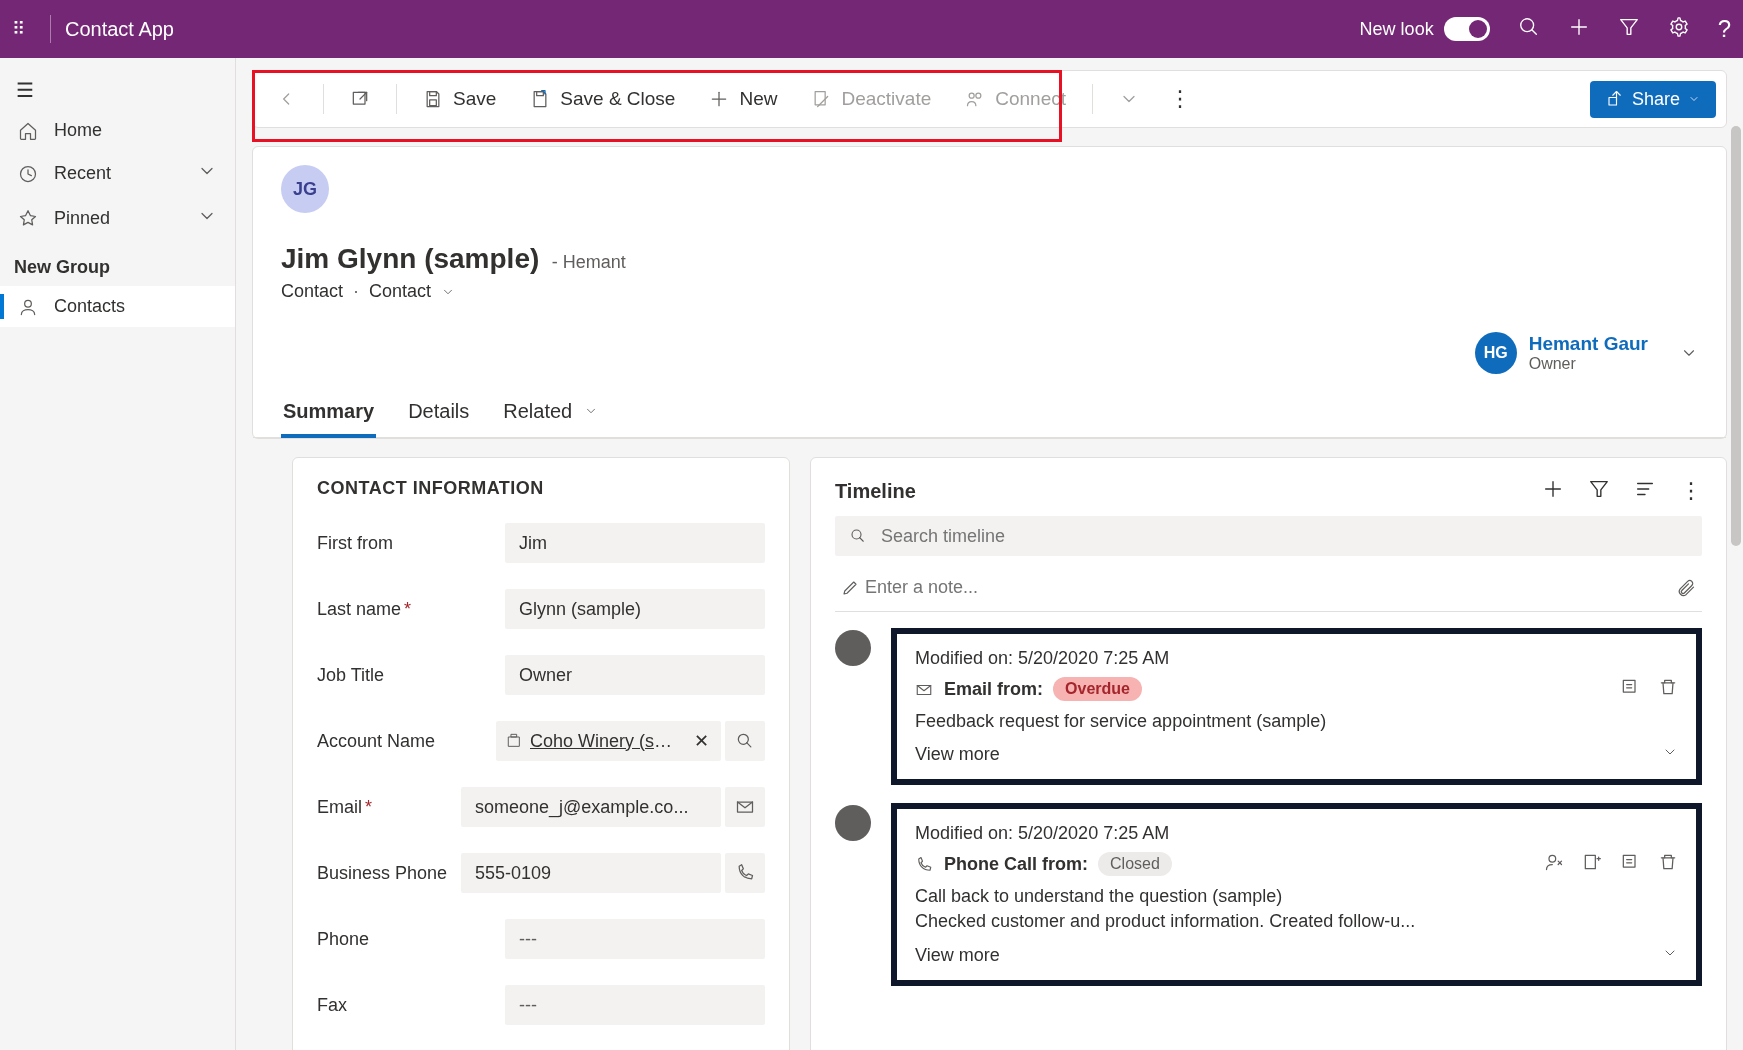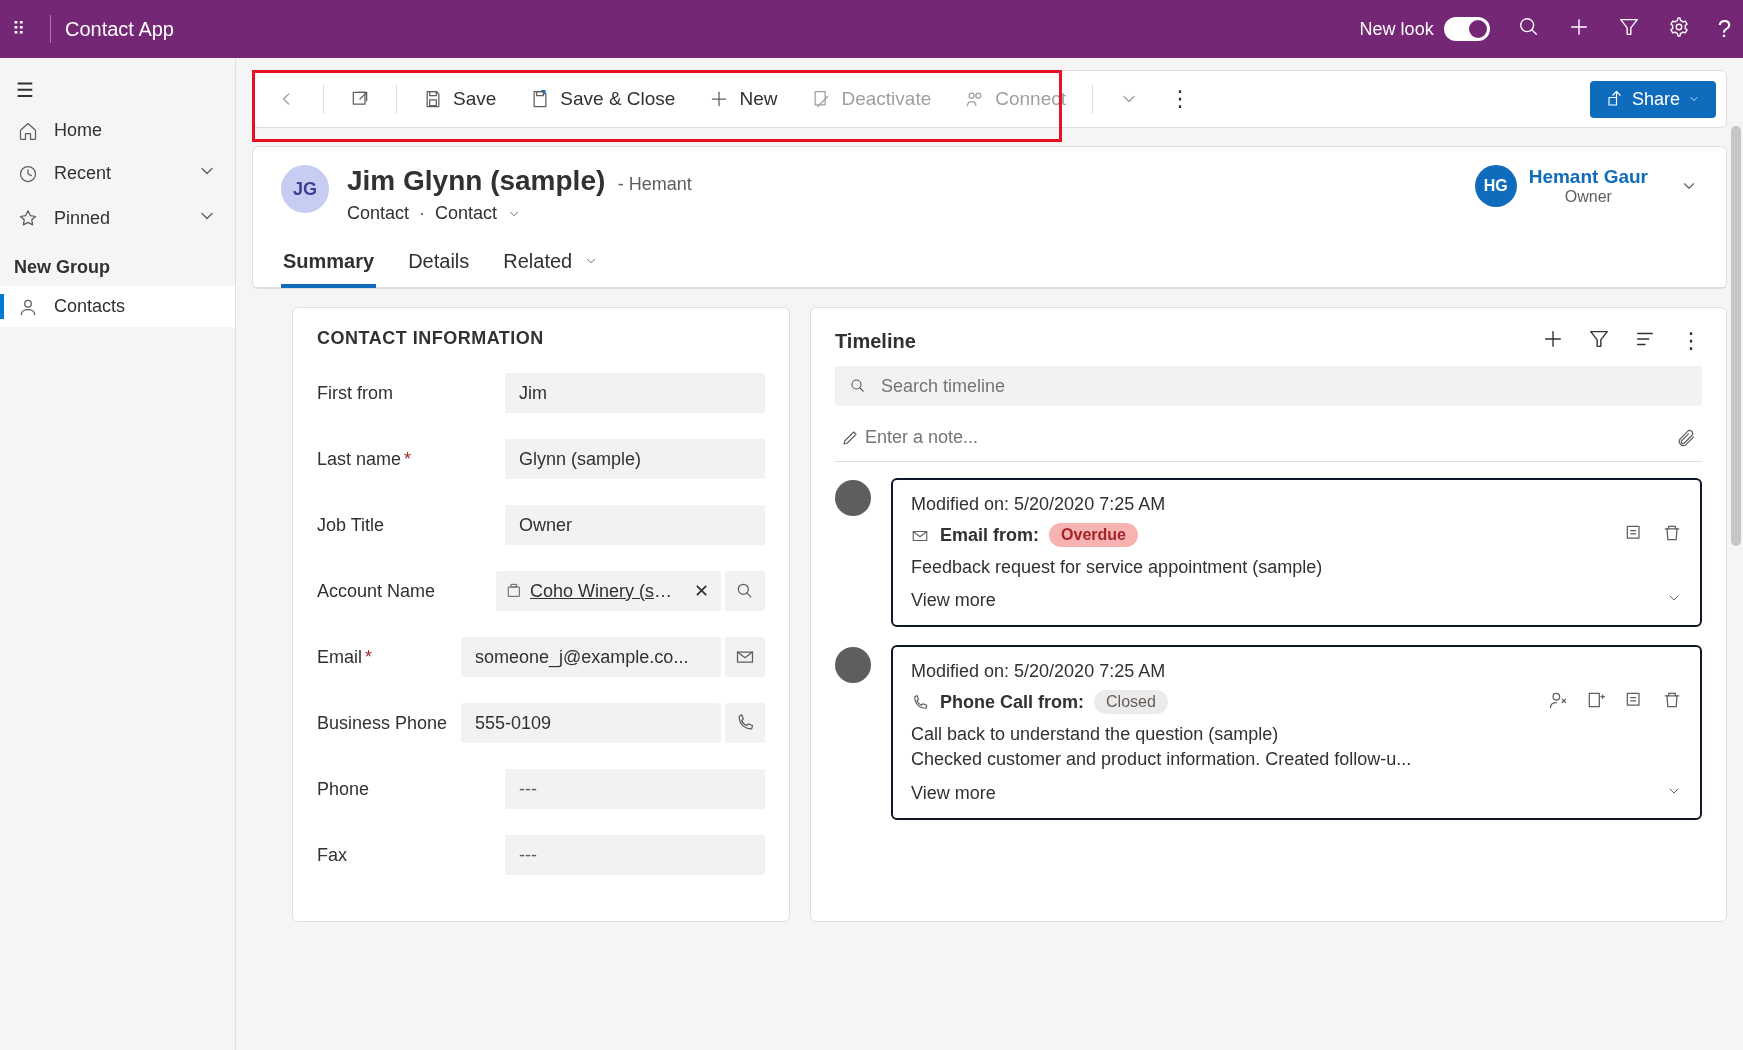--- a/index.html
+++ b/index.html
@@ -42,28 +42,28 @@
   .cmd.disabled { color:#a19f9d; }
   .cmd.disabled svg { stroke:#a19f9d; }
   .vline { width:1px; height:30px; background:#e1dfdd; margin:0 6px;}
   .cmd-spacer { flex:1; }
   .share-btn { background:#0f6cbd; color:#fff; border-radius:4px; padding:8px 16px; display:flex; align-items:center; gap:8px; font-size:18px;}
   .share-btn svg { stroke:#fff; }
   .three-dots-v { font-size:22px; padding:0 10px;}
 
   
   .card { background:#fff; border:1px solid #e1dfdd; border-radius:6px; margin-top:18px; }
-  .rec-header { padding:18px 28px 0; display:flex; align-items:flex-start; gap:18px;}
+  .rec-header { padding:18px 28px 0; display:flex; align-items:flex-start; gap:30px;flex-direction:column;}
   .avatar { width:48px; height:48px; border-radius:50%; background:#c7cdf2; color:#3b3f8f; display:flex; align-items:center; justify-content:center; font-weight:600; font-size:18px;}
   .rec-title-block { flex:1; }
   .rec-title { font-size:28px; font-weight:600; display:inline-block; margin-right:8px;}
   .rec-status { font-size:18px; color:#605e5c;}
   .rec-sub { margin-top:6px; font-size:18px; color:#323130; display:flex; align-items:center; gap:10px;}
   .rec-sub .dot { color:#605e5c;}
-  .owner-block { display:flex; align-items:center; gap:12px; margin-left:auto;text-align:center;}
+  .owner-block { display:flex; align-items:center; gap:12px; margin-left:auto;}
   .owner-avatar { width:42px; height:42px; border-radius:50%; background:#0f6cbd; color:#fff; display:flex; align-items:center; justify-content:center; font-weight:600;}
   .owner-name { color:#0f6cbd; font-size:19px; font-weight:600;}
   .owner-role { color:#605e5c; font-size:16px;}
 
   .tabs { display:flex; gap:30px; padding:18px 28px 0; border-bottom:1px solid #e1dfdd;}
   .tab { padding:8px 2px 14px; font-size:20px; color:#323130; position:relative;}
   .tab.active { font-weight:600; }
   .tab.active::after { content:""; position:absolute; left:0; right:0; bottom:-1px; height:4px; background:#0f6cbd;}
 
   
@@ -89,21 +89,21 @@
   .tl-header { display:flex; align-items:center; margin-bottom:12px;}
   .tl-title { font-size:20px; font-weight:600;}
   .tl-actions { margin-left:auto; display:flex; gap:24px; align-items:center;}
   .tl-actions svg { width:22px; height:22px; stroke:#323130; fill:none; stroke-width:1.5;}
   .tl-search { background:#f3f2f1; height:40px; border-radius:2px; display:flex; align-items:center; padding:0 14px; gap:12px; margin-bottom:8px;}
   .tl-search input { border:none; background:transparent; font-size:18px; flex:1; outline:none;}
   .tl-note { height:48px; display:flex; align-items:center; gap:4px; padding:0 6px; border-bottom:1px solid #e1dfdd; margin-bottom:16px;}
   .tl-note input { border:none; font-size:18px; flex:1; outline:none; color:#605e5c;}
   .tl-item { display:flex; gap:20px; margin-bottom:18px;}
   .tl-dot { width:36px; height:36px; background:#605e5c; border-radius:50%; margin-top:2px; flex-shrink:0;}
-  .tl-card { flex:1; border:2px solid #0f172a; border-radius:6px; padding:14px 18px;}
+  .tl-card { flex:1; border:6px solid #0f172a; border-radius:0; padding:14px 18px;}
   .tl-modified { font-size:18px; color:#323130; margin-bottom:8px;}
   .tl-line2 { display:flex; align-items:center; gap:10px; margin-bottom:8px;}
   .tl-type { font-weight:600; font-size:18px;}
   .tl-type svg { width:18px; height:18px; vertical-align:middle; margin-right:6px;}
   .badge { padding:3px 12px; border-radius:12px; font-size:16px;}
   .badge.overdue { background:#f7b2b2; color:#a4262c; font-weight:600;}
   .badge.closed { background:#edebe9; color:#605e5c;}
   .tl-row-icons { margin-left:auto; display:flex; gap:18px;}
   .tl-row-icons svg { width:20px; height:20px; stroke:#605e5c; fill:none; stroke-width:1.5;}
   .tl-body { font-size:18px; margin-bottom:10px; line-height:1.4;}

